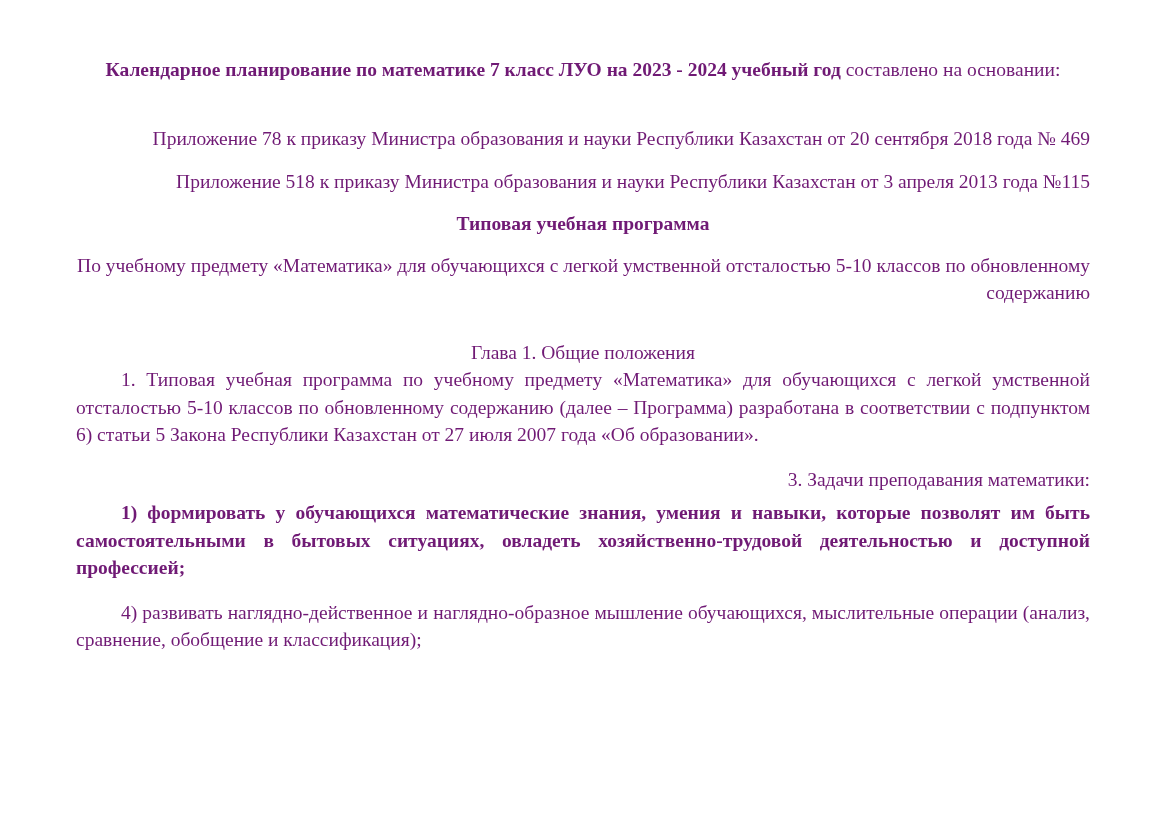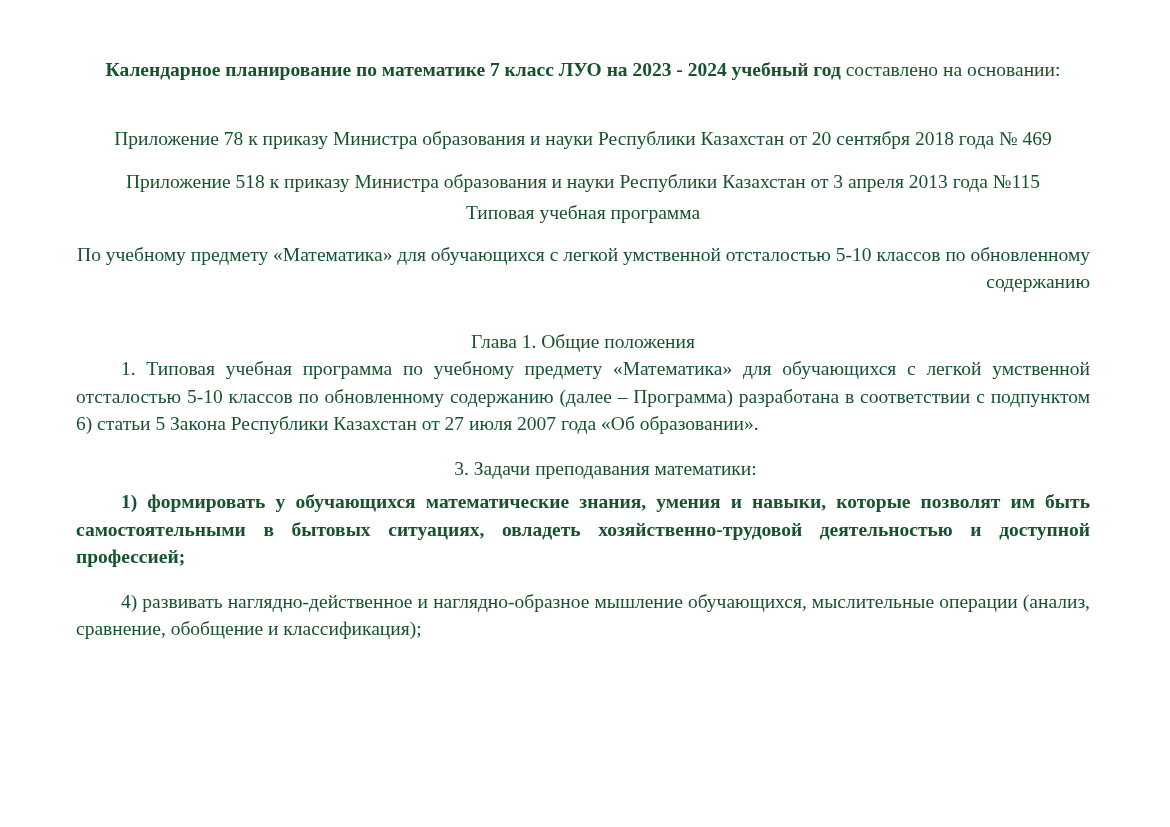--- a/index.html
+++ b/index.html
@@ -34,29 +34,29 @@
   }
 
   
   .p {
     font-size: 19.5px;
     line-height: 27.5px;
     margin: 0;
     text-align: justify;
     text-justify: inter-word;
     hyphens: none;
-    color: #14532d;
+    color: #701a75;
   }
 
   .p.center {
     text-align: center;
   }
 
   .p.left {
-    text-align: center;
+    text-align: right;
   }
 
   .indent {
     text-indent: 45px;
   }
 
   .bold {
     font-weight: bold;
   }
 
@@ -70,22 +70,22 @@
 
   .appendix-1 {
     margin-top: 42px;
   }
 
   .appendix-2 {
     margin-top: 15px;
   }
 
   .subject-heading {
-    margin-top: 4px;
-    font-weight: normal;
+    margin-top: 15px;
+    font-weight: bold;
     text-align: center;
   }
 
   .subject-desc {
     margin-top: 14px;
     text-align: right;
   }
 
   .chapter-heading {
     margin-top: 32px;

